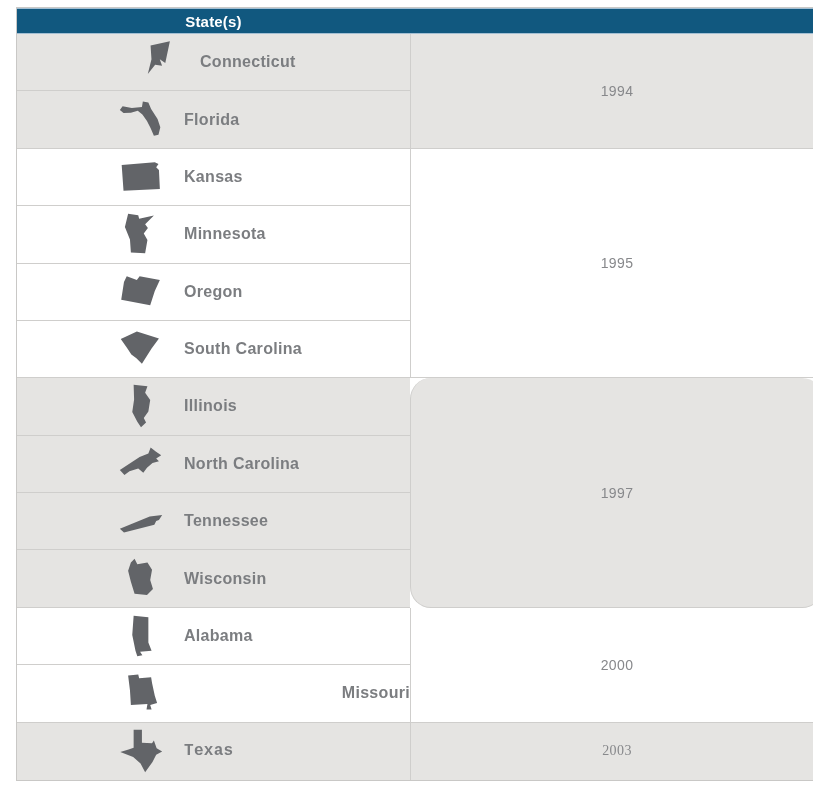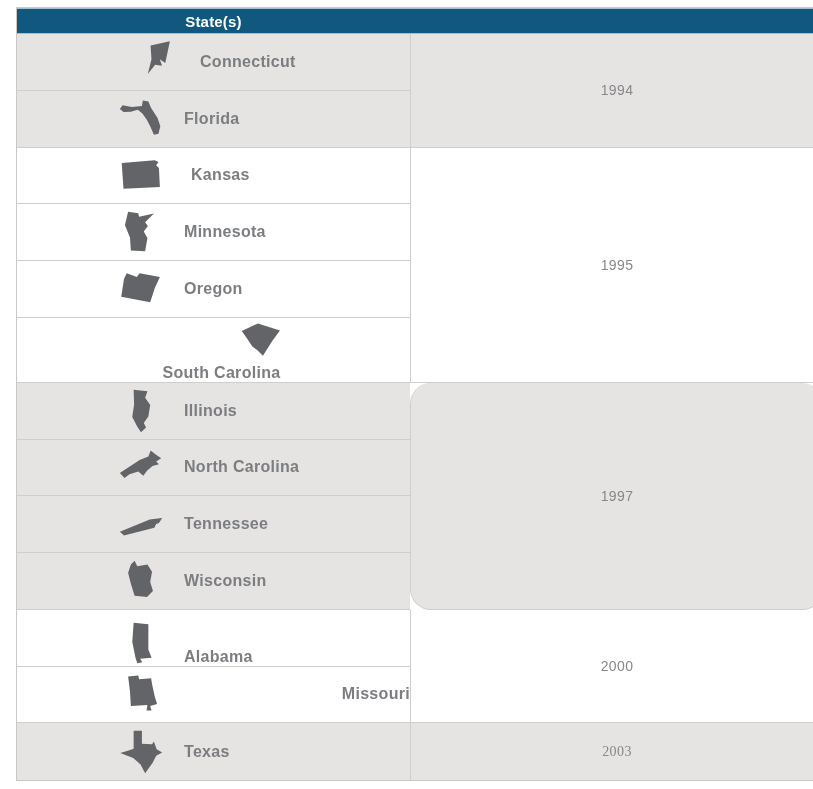--- a/index.html
+++ b/index.html
@@ -98,21 +98,21 @@
         </div>
         <div class="state-cell shaded" style="grid-row: 2;">
           <span class="state-icon">
             <svg viewBox="0 0 100 100" preserveAspectRatio="xMidYMid meet">
               <path d="M4,28 L10,20 L30,24 L52,22 L54,10 L66,12 L72,26 L86,48 L92,66 L88,82 L78,84 L71,68 L63,52 L53,38 L43,30 L28,34 L12,35 Z"></path>
             </svg>
           </span>
           <span class="state-label">Florida</span>
         </div>
         <div class="year-cell shaded" style="grid-row: 1 / span 2;">1994</div>
-        <div class="state-cell" style="grid-row: 3; gap: 7px;">
+        <div class="state-cell" style="grid-row: 3;">
           <span class="state-icon">
             <svg viewBox="0 0 100 100" preserveAspectRatio="xMidYMid meet">
               <path d="M8,24 L80,18 L88,22 L83,29 L89,35 L91,76 L12,80 Z"></path>
             </svg>
           </span>
           <span class="state-label">Kansas</span>
         </div>
         <div class="state-cell" style="grid-row: 4;">
           <span class="state-icon">
             <svg viewBox="0 0 100 100" preserveAspectRatio="xMidYMid meet">
@@ -122,21 +122,21 @@
           <span class="state-label">Minnesota</span>
         </div>
         <div class="state-cell" style="grid-row: 5;">
           <span class="state-icon">
             <svg viewBox="0 0 100 100" preserveAspectRatio="xMidYMid meet">
               <path d="M13,28 L19,16 L41,24 L47,16 L91,24 L80,48 L70,79 L7,67 Z"></path>
             </svg>
           </span>
           <span class="state-label">Oregon</span>
         </div>
-        <div class="state-cell" style="grid-row: 6; flex-direction: column;">
+        <div class="state-cell" style="grid-row: 6;">
           <span class="state-icon">
             <svg viewBox="0 0 100 100" preserveAspectRatio="xMidYMid meet">
               <path d="M6,28 L41,12 L89,27 L73,49 L52,82 L40,70 L29,62 L19,47 Z"></path>
             </svg>
           </span>
           <span class="state-label">South Carolina</span>
         </div>
         <div class="year-cell" style="grid-row: 3 / span 4;">1995</div>
         <div class="state-cell shaded" style="grid-row: 7;">
           <span class="state-icon">
@@ -164,38 +164,38 @@
         </div>
         <div class="state-cell shaded" style="grid-row: 10;">
           <span class="state-icon">
             <svg viewBox="0 0 100 100" preserveAspectRatio="xMidYMid meet">
               <path d="M28,14 L36,6 L42,18 L64,14 L74,30 L70,52 L76,72 L63,85 L36,82 L28,56 L22,32 Z"></path>
             </svg>
           </span>
           <span class="state-label">Wisconsin</span>
         </div>
         <div class="year-cell shaded" style="grid-row: 7 / span 4; border-radius: 21px;">1997</div>
-        <div class="state-cell" style="grid-row: 11; align-items: flex-end;">
+        <div class="state-cell" style="grid-row: 11;">
           <span class="state-icon">
             <svg viewBox="0 0 100 100" preserveAspectRatio="xMidYMid meet">
               <path d="M34,6 L66,9 L66,64 L73,82 L48,84 L53,92 L42,94 L38,82 L31,48 Z"></path>
             </svg>
           </span>
           <span class="state-label">Alabama</span>
         </div>
         <div class="state-cell" style="grid-row: 12; justify-content: space-between;">
           <span class="state-icon">
             <svg viewBox="0 0 100 100" preserveAspectRatio="xMidYMid meet">
               <path d="M22,12 L44,10 L46,18 L72,16 L74,28 L80,56 L85,72 L70,76 L73,86 L62,86 L64,74 L28,76 L26,44 Z"></path>
             </svg>
           </span>
           <span class="state-label">Missouri</span>
         </div>
         <div class="year-cell" style="grid-row: 11 / span 2;">2000</div>
-        <div class="state-cell shaded no-bb" style="grid-row: 13;">
+        <div class="state-cell shaded no-bb" style="grid-row: 13; font-family: Liberation Mono, monospace;">
           <span class="state-icon">
             <svg viewBox="0 0 100 100" preserveAspectRatio="xMidYMid meet">
               <path d="M34,4 L52,4 L52,32 L74,33 L78,27 L84,44 L96,51 L83,58 L75,74 L59,96 L49,77 L33,63 L5,52 L23,47 L34,43 Z"></path>
             </svg>
           </span>
           <span class="state-label">Texas</span>
         </div>
         <div class="year-cell shaded no-bb" style="grid-row: 13 / span 1; font-family: Liberation Serif, serif;">2003</div>
       </div>
   </div>

